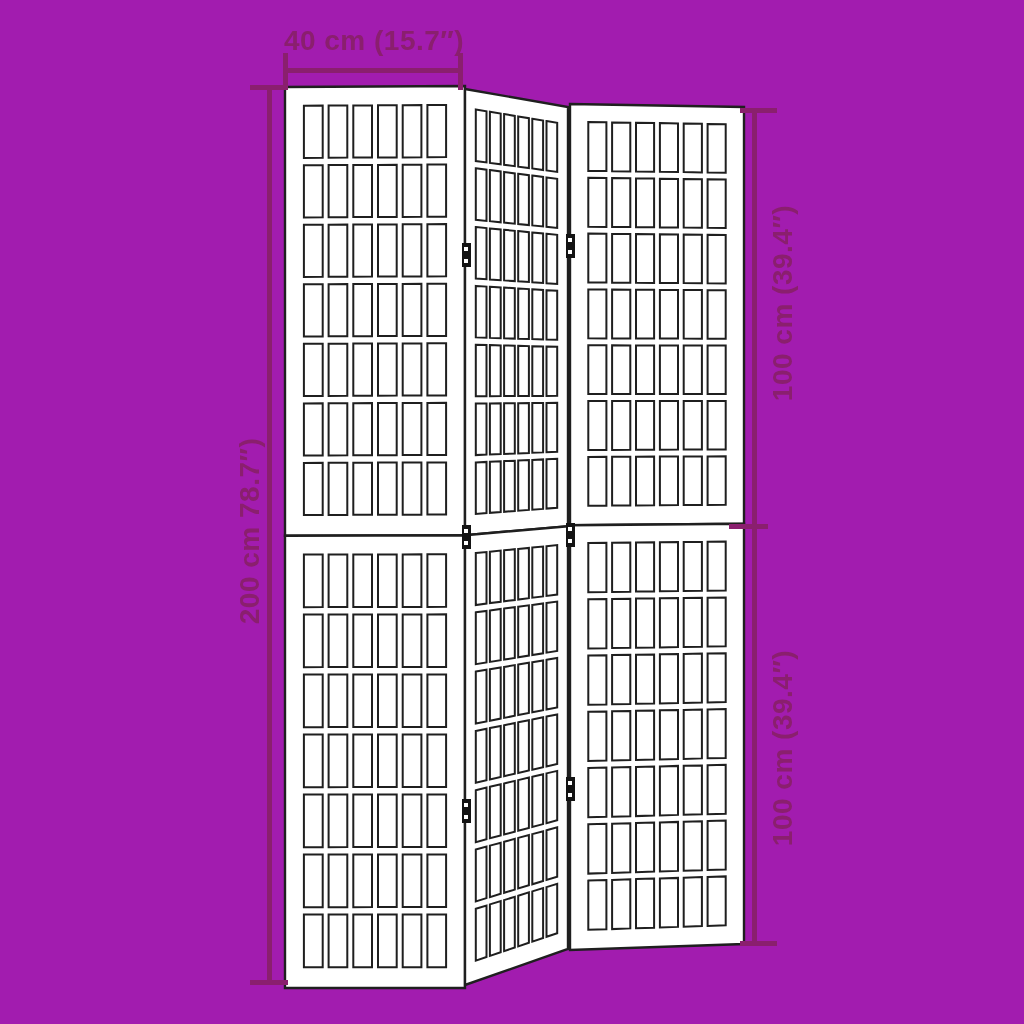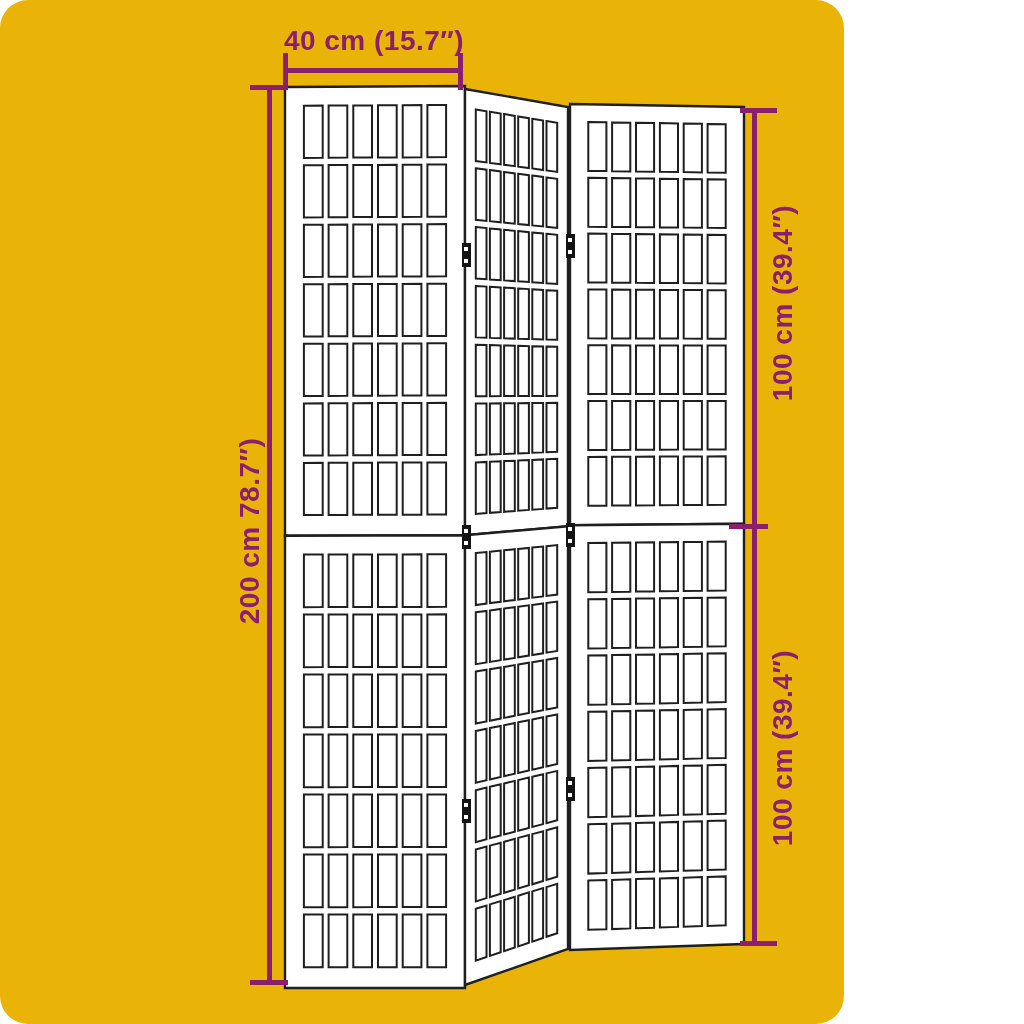--- a/index.html
+++ b/index.html
@@ -1,16 +1,16 @@
 <!DOCTYPE html>
 <html style="--line: #1f1f1f; --accent: #8a1f6e;"><head>
 <meta charset="utf-8">
 <style>
   html,body{margin:0;padding:0;background:#ffffff;}
-  .stage{width:844px;height:1024px;position:relative;background:#eab308;overflow:hidden;border-radius:28px;}
+  .stage{width:1024px;height:1024px;position:relative;background:#a21caf;overflow:hidden;}
   svg{display:block;}
   .frame{fill:#ffffff;stroke:var(--line,#1f1f1f);stroke-width:2.4;}
   .cell{fill:#ffffff;stroke:var(--line,#1f1f1f);stroke-width:2;}
   .hinge-body{fill:#141414;stroke:none;}
   .hinge-slot{fill:#ffffff;stroke:none;}
   .dim{fill:var(--accent,#8a1f6e);}
   .dim-label{
     fill:var(--accent,#8a1f6e);
     font-family:"Liberation Sans","DejaVu Sans",sans-serif;
     font-weight:bold;

